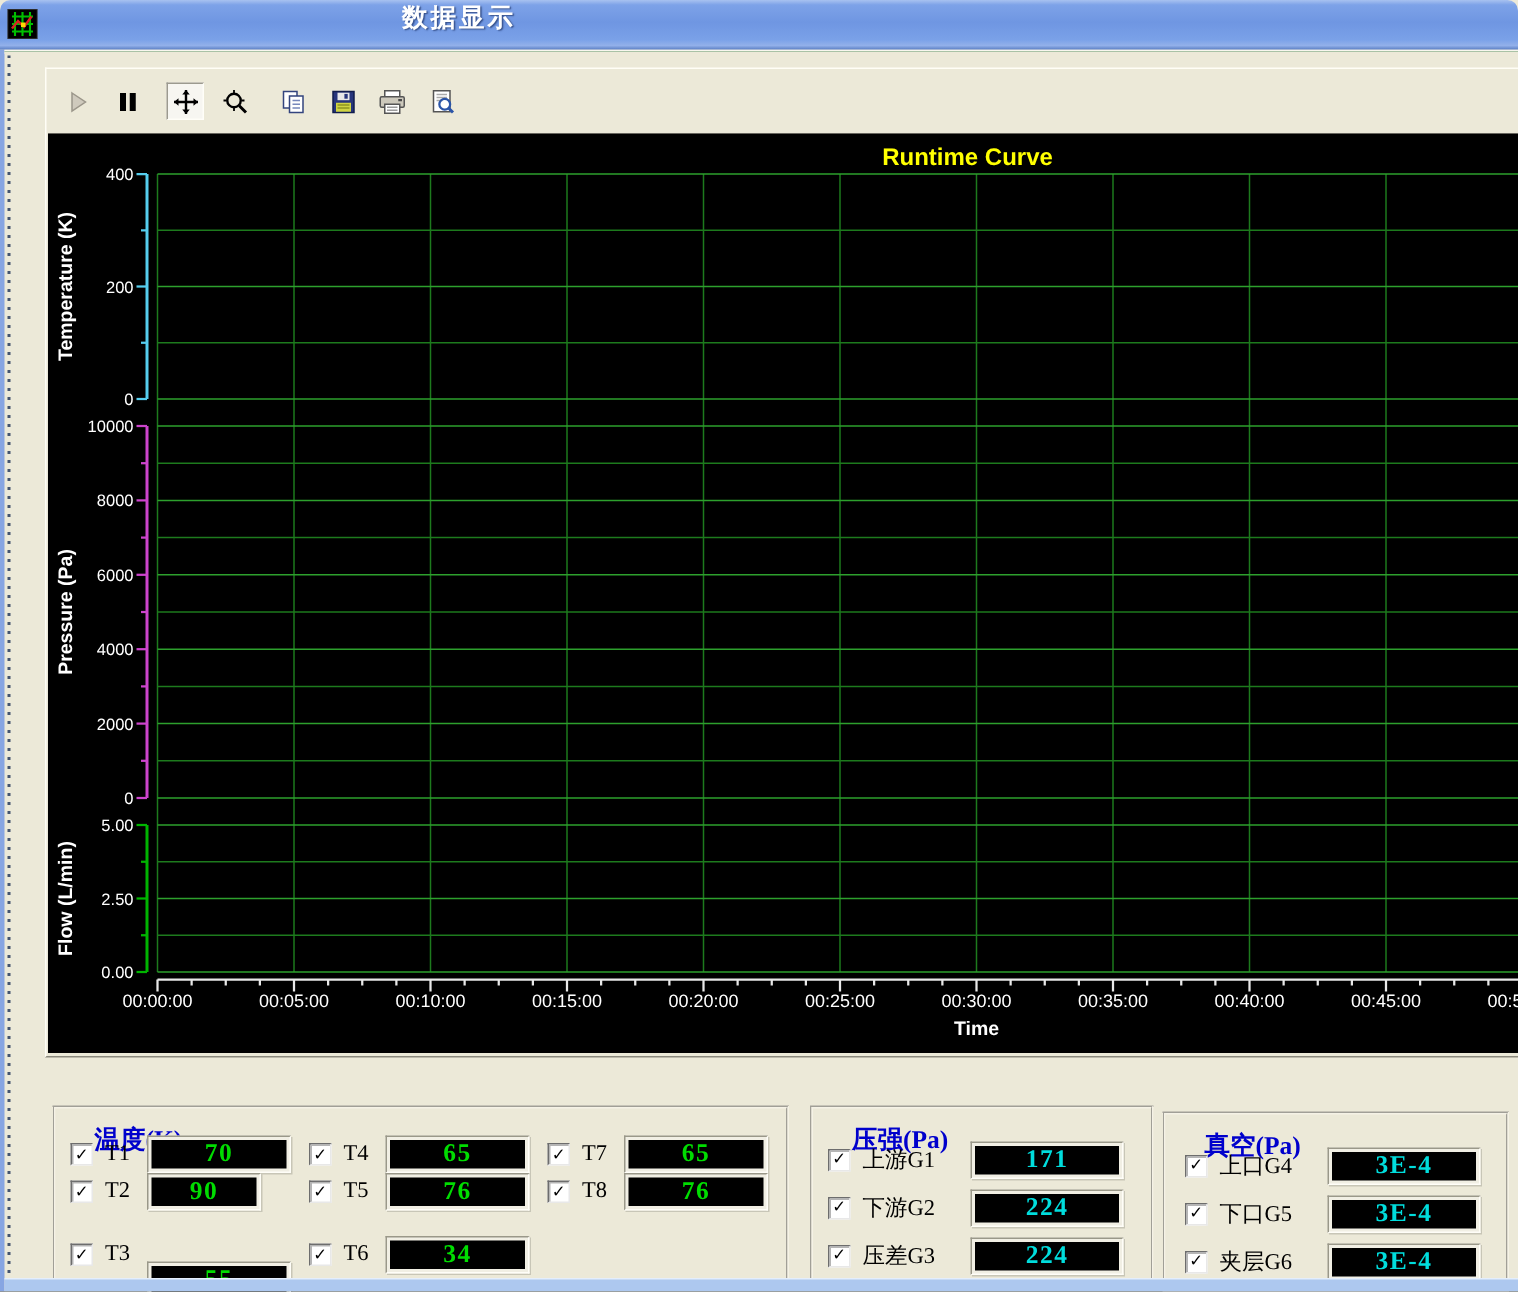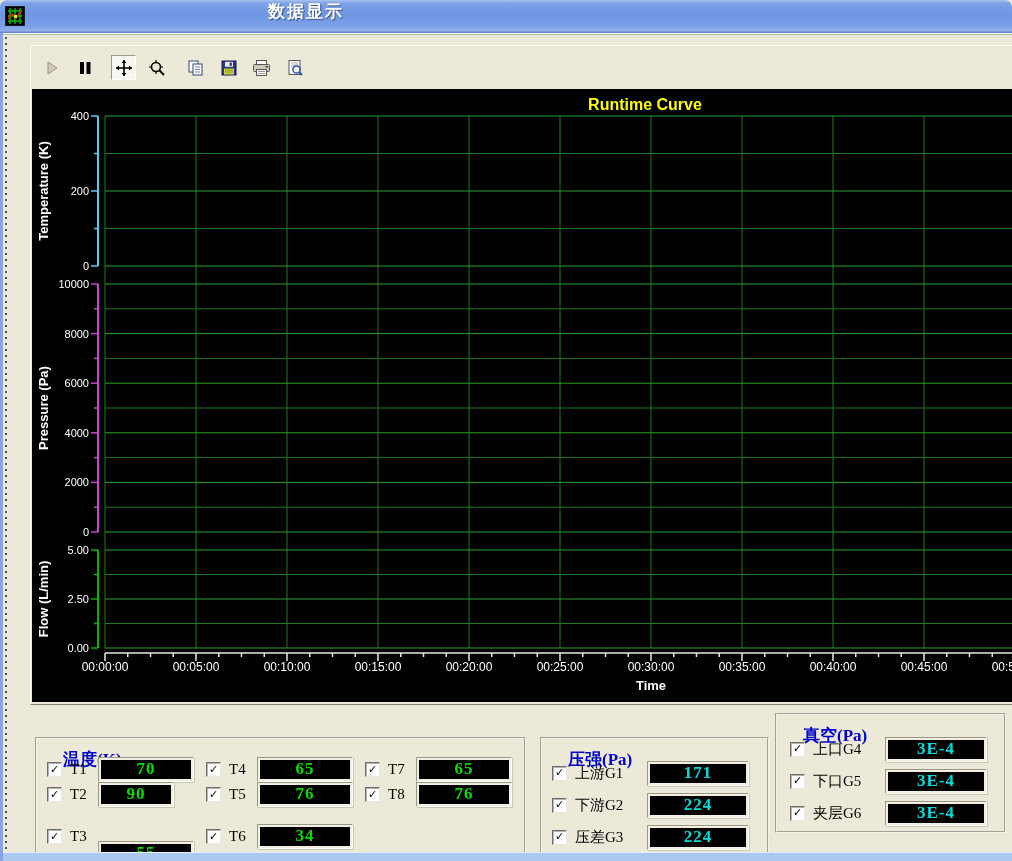--- a/index.html
+++ b/index.html
@@ -418,21 +418,21 @@
             </span>
             <span class="chk-label" style="width: 68px; margin-left: 8px;">压差G3</span>
             <span class="disp-frame" style="margin-left: 4px;">
               <span class="display" style="width: 96px;">
                 <span class="value" style="color: rgb(0, 221, 221);">224</span>
               </span>
             </span>
           </div>
         </div>
       </div>
-      <div class="group" style="left: 772px; top: 680px; width: 227px; text-decoration: underline;">
+      <div class="group" style="left: 772px; top: 708px; width: 227px; text-decoration: underline;">
         <span class="group-title">真空(Pa)</span>
         <div class="rows" style="grid-template-columns: repeat(1, 1fr); grid-template-rows: repeat(3, 1fr); padding-left: 13px;">
           <div class="item">
             <span class="checkbox">
               <span class="checkmark">✓</span>
             </span>
             <span class="chk-label" style="width: 68px; margin-left: 8px;">上口G4</span>
             <span class="disp-frame" style="margin-left: 4px;">
               <span class="display" style="width: 96px;">
                 <span class="value" style="color: rgb(0, 221, 221);">3E-4</span>

